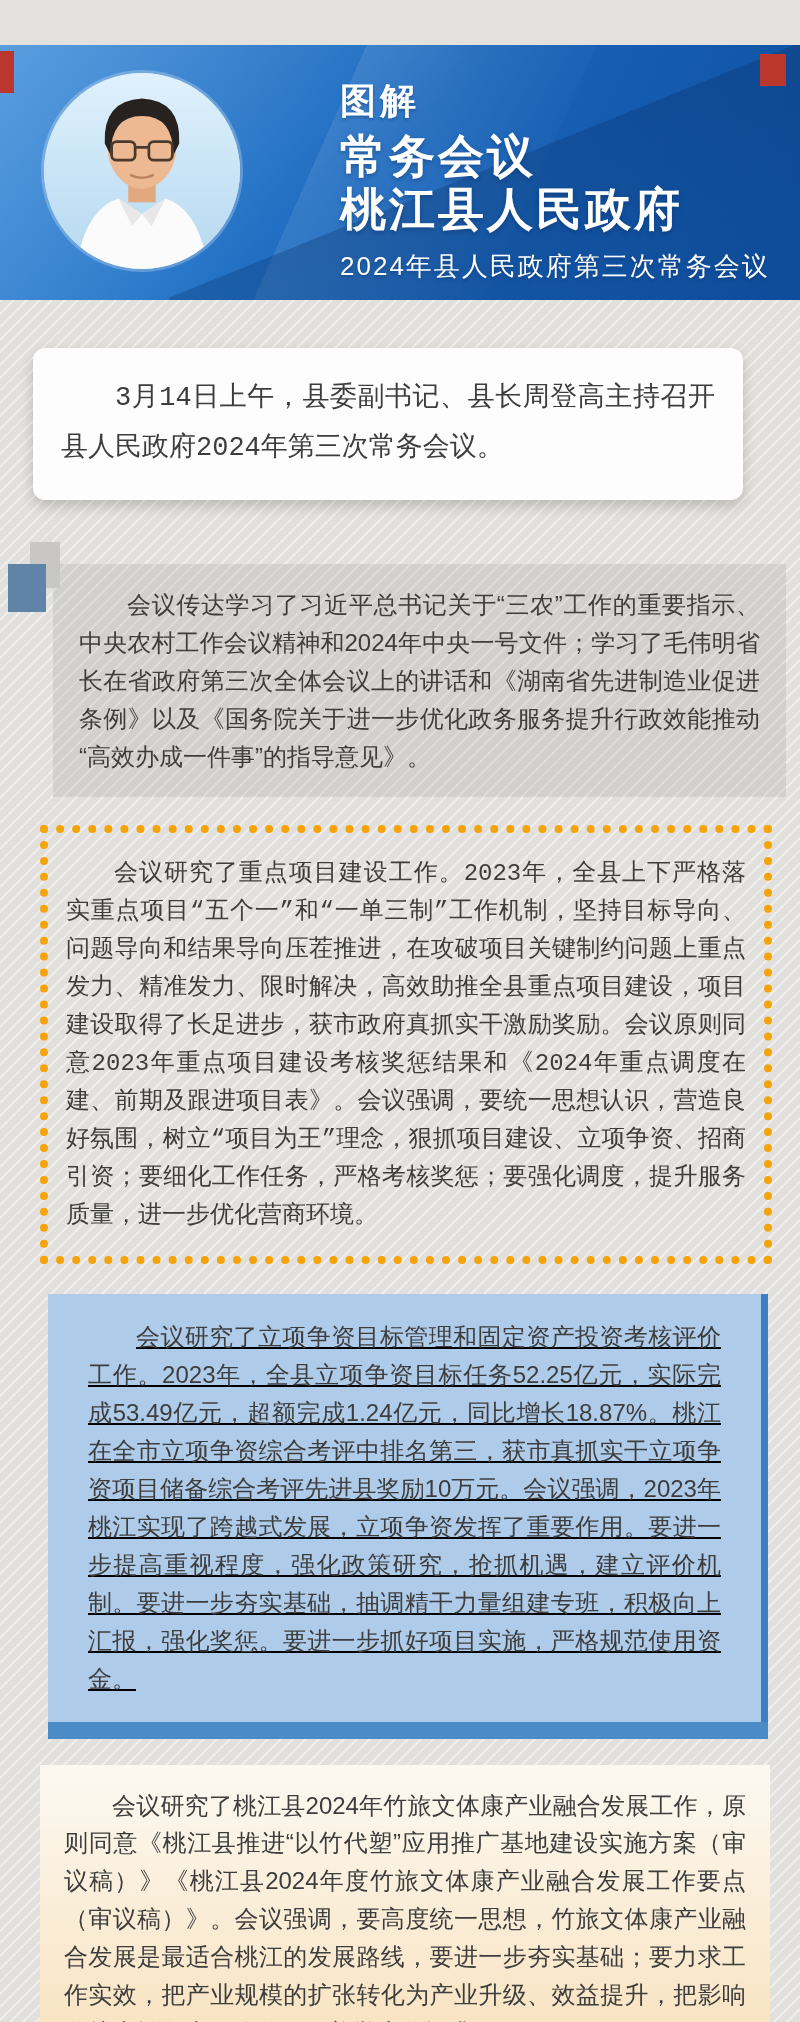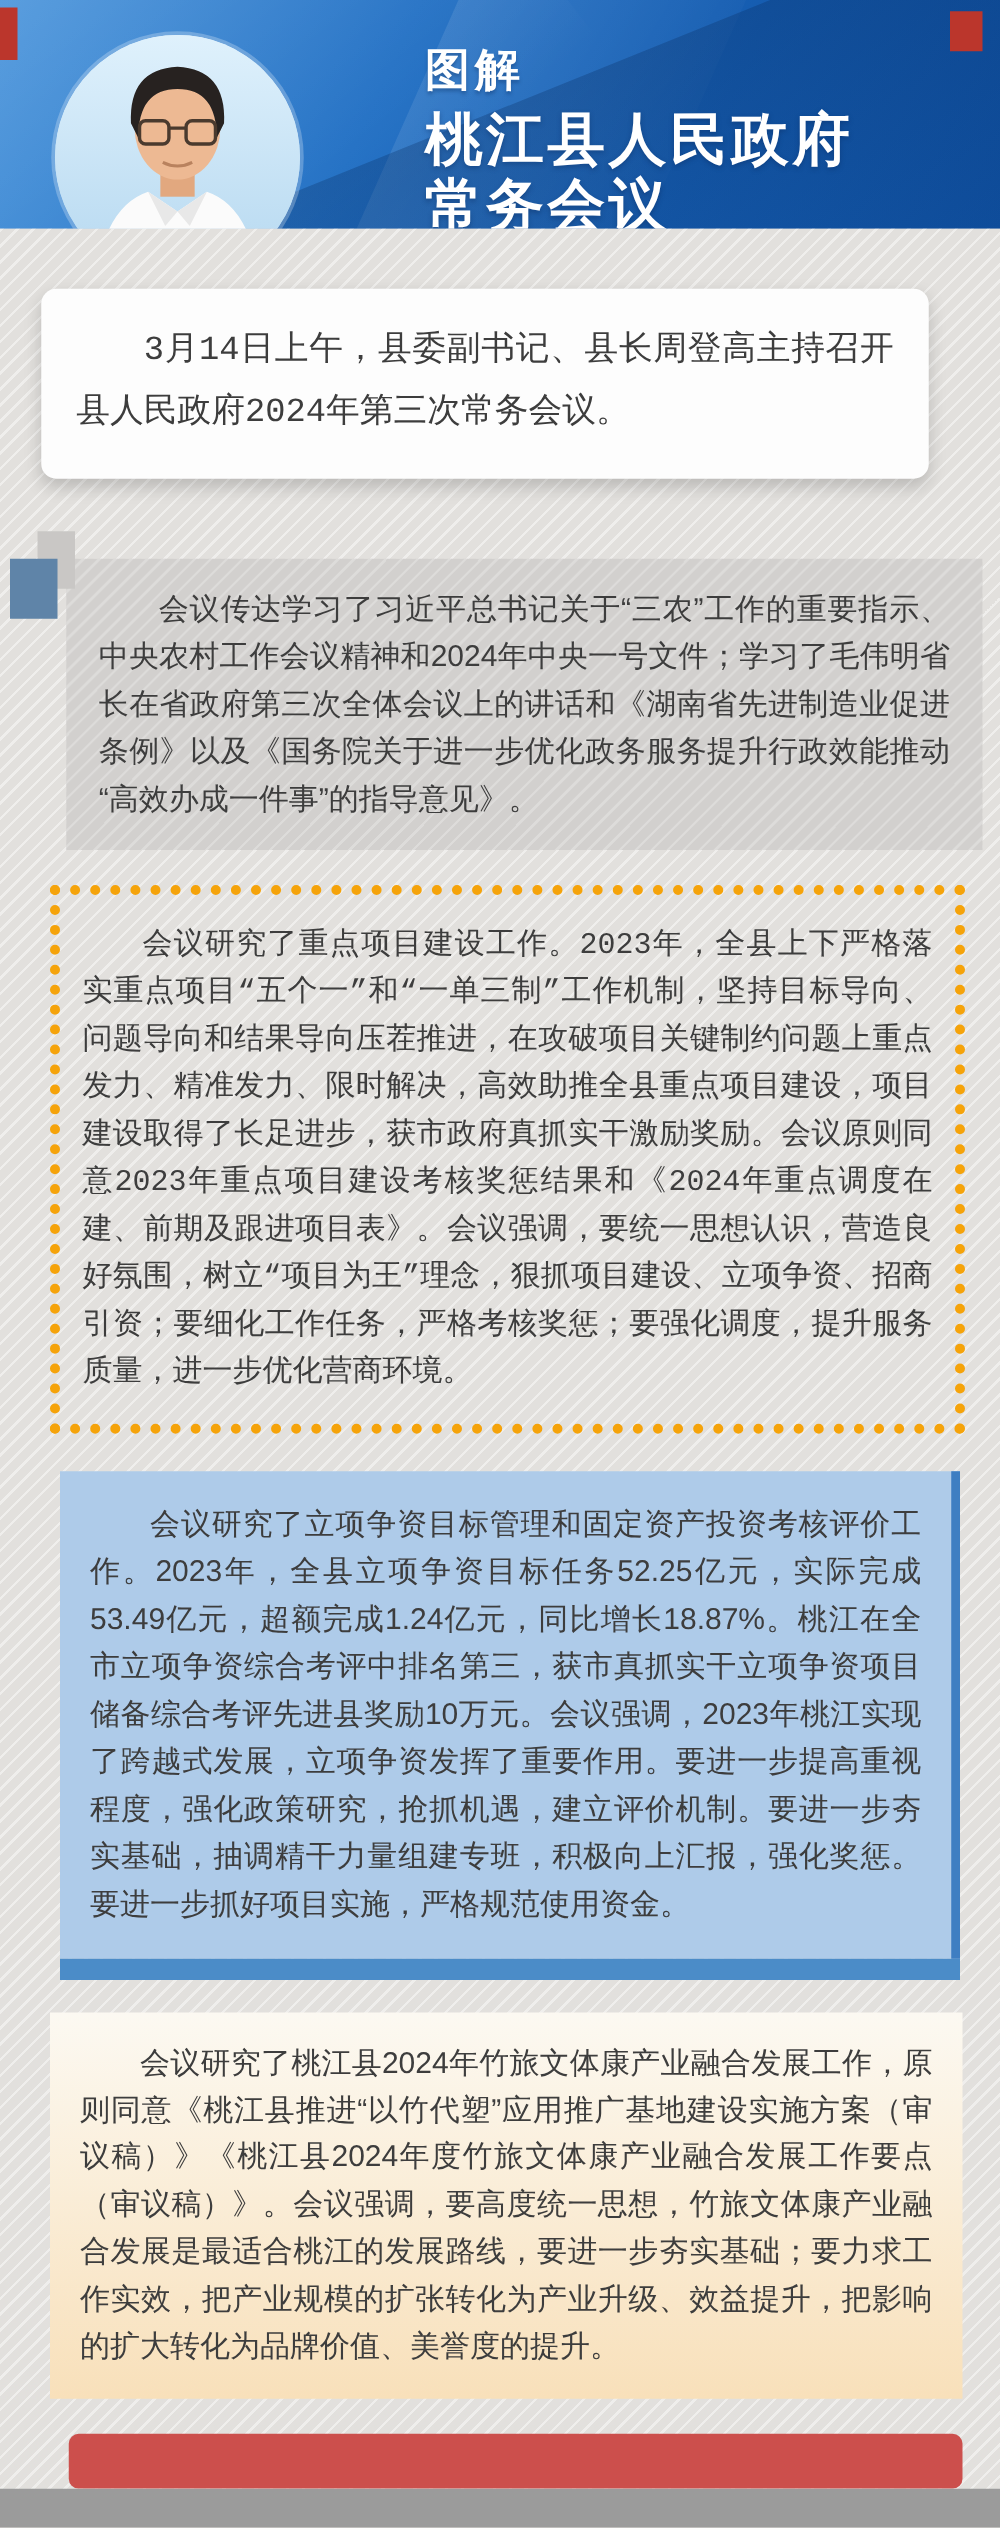--- a/index.html
+++ b/index.html
@@ -1,21 +1,21 @@
 <!DOCTYPE html>
 <html lang="zh"><head>
 <meta charset="utf-8">
 <style>
   html,body{margin:0;padding:0;background:#9b9b9b;}
   body{font-family:"Liberation Sans","DejaVu Sans",sans-serif;}
   .page{width:800px;margin:0 auto;background:#e3e1de;position:relative;overflow:hidden;}
 
   
-  .header{position:relative;height:183px;overflow:hidden;
-    background:linear-gradient(115deg,#3f8ed9 0%,#2270c4 38%,#155cb0 70%,#0f4f9f 100%);}
+  .header{position:relative;height:255px;overflow:hidden;
+    background:linear-gradient(115deg,#3f8ed9 0%,#2270c4 38%,#155cb0 70%,#0f4f9f 100%);margin-top:45px;}
   .header .sweep-a{position:absolute;left:-140px;top:-120px;width:620px;height:520px;
     background:linear-gradient(rgba(255,255,255,.16),rgba(255,255,255,0) 70%);
     transform:rotate(-38deg);}
   .header .sweep-b{position:absolute;right:-180px;bottom:-260px;width:760px;height:420px;
     background:linear-gradient(rgba(6,40,90,.28),rgba(6,40,90,0) 75%);
     transform:rotate(-22deg);}
   .header .sweep-c{position:absolute;left:300px;top:-60px;width:230px;height:420px;
     background:linear-gradient(100deg,rgba(255,255,255,.10),rgba(255,255,255,0));
     transform:skewX(-24deg);}
   .corner-accent{position:absolute;background:#bb362c;}
@@ -49,21 +49,21 @@
   .deco-sq-gray{position:absolute;left:-23px;top:-22px;width:30px;height:46px;background:#c9c7c5;}
   .deco-sq-blue{position:absolute;left:-45px;top:0;width:38px;height:48px;background:#5f84a8;}
   .study-panel{background:repeating-linear-gradient(135deg,rgba(255,255,255,.25) 0 2px,rgba(0,0,0,0) 2px 9px),#d2d0ce;
     padding:22px 26px;}
 
   
   .dotted-box{margin:28px 28px 0 40px;border:8px dotted #f5a30a;padding:22px 18px;font-family:Liberation Mono, monospace;}
 
   
   .blue-wrap{margin:30px 32px 0 48px;}
-  .blue-panel{background:#aecbe9;border-right:7px solid #3e7ec2;padding:24px 24px;}
+  .blue-panel{background:#aecbe9;border-right:7px solid #3e7ec2;padding:24px 40px;text-decoration:underline;}
   .blue-bar{height:17px;background:#4b8cc8;}
 
   
   .cream-panel{margin:26px 30px 0 40px;background:linear-gradient(#fcf9f2,#f8e0ba);padding:22px 24px;}
 
   
   .red-panel{margin:28px 30px 0 55px;background:#cc4f4c;border-radius:8px;padding:22px 24px;}
 </style>
 </head>
 <body>
@@ -95,22 +95,22 @@
         <rect x="34.5" y="35" width="12" height="9.5" rx="2.5" fill="none" stroke="#4a3a2e" stroke-width="1.4"></rect>
         <rect x="53.5" y="35" width="12" height="9.5" rx="2.5" fill="none" stroke="#4a3a2e" stroke-width="1.4"></rect>
         <line x1="46.5" y1="38" x2="53.5" y2="38" stroke="#4a3a2e" stroke-width="1.4"></line>
         <path d="M44 52 Q50 55 56 52" fill="none" stroke="#b9825e" stroke-width="1.2"></path>
       </svg>
     </div>
 
     <div class="titles">
       <div class="kicker">图解</div>
       <div class="main-title">
+        <div>常务会议</div>
         <div>桃江县人民政府</div>
-        <div>常务会议</div>
       </div>
       <div class="subtitle">2024年县人民政府第三次常务会议</div>
     </div>
   </div>
 
   <div class="page-body">
 
     <div class="intro-card">
       <p class="para">3月14日上午，县委副书记、县长周登高主持召开县人民政府2024年第三次常务会议。</p>
     </div>

